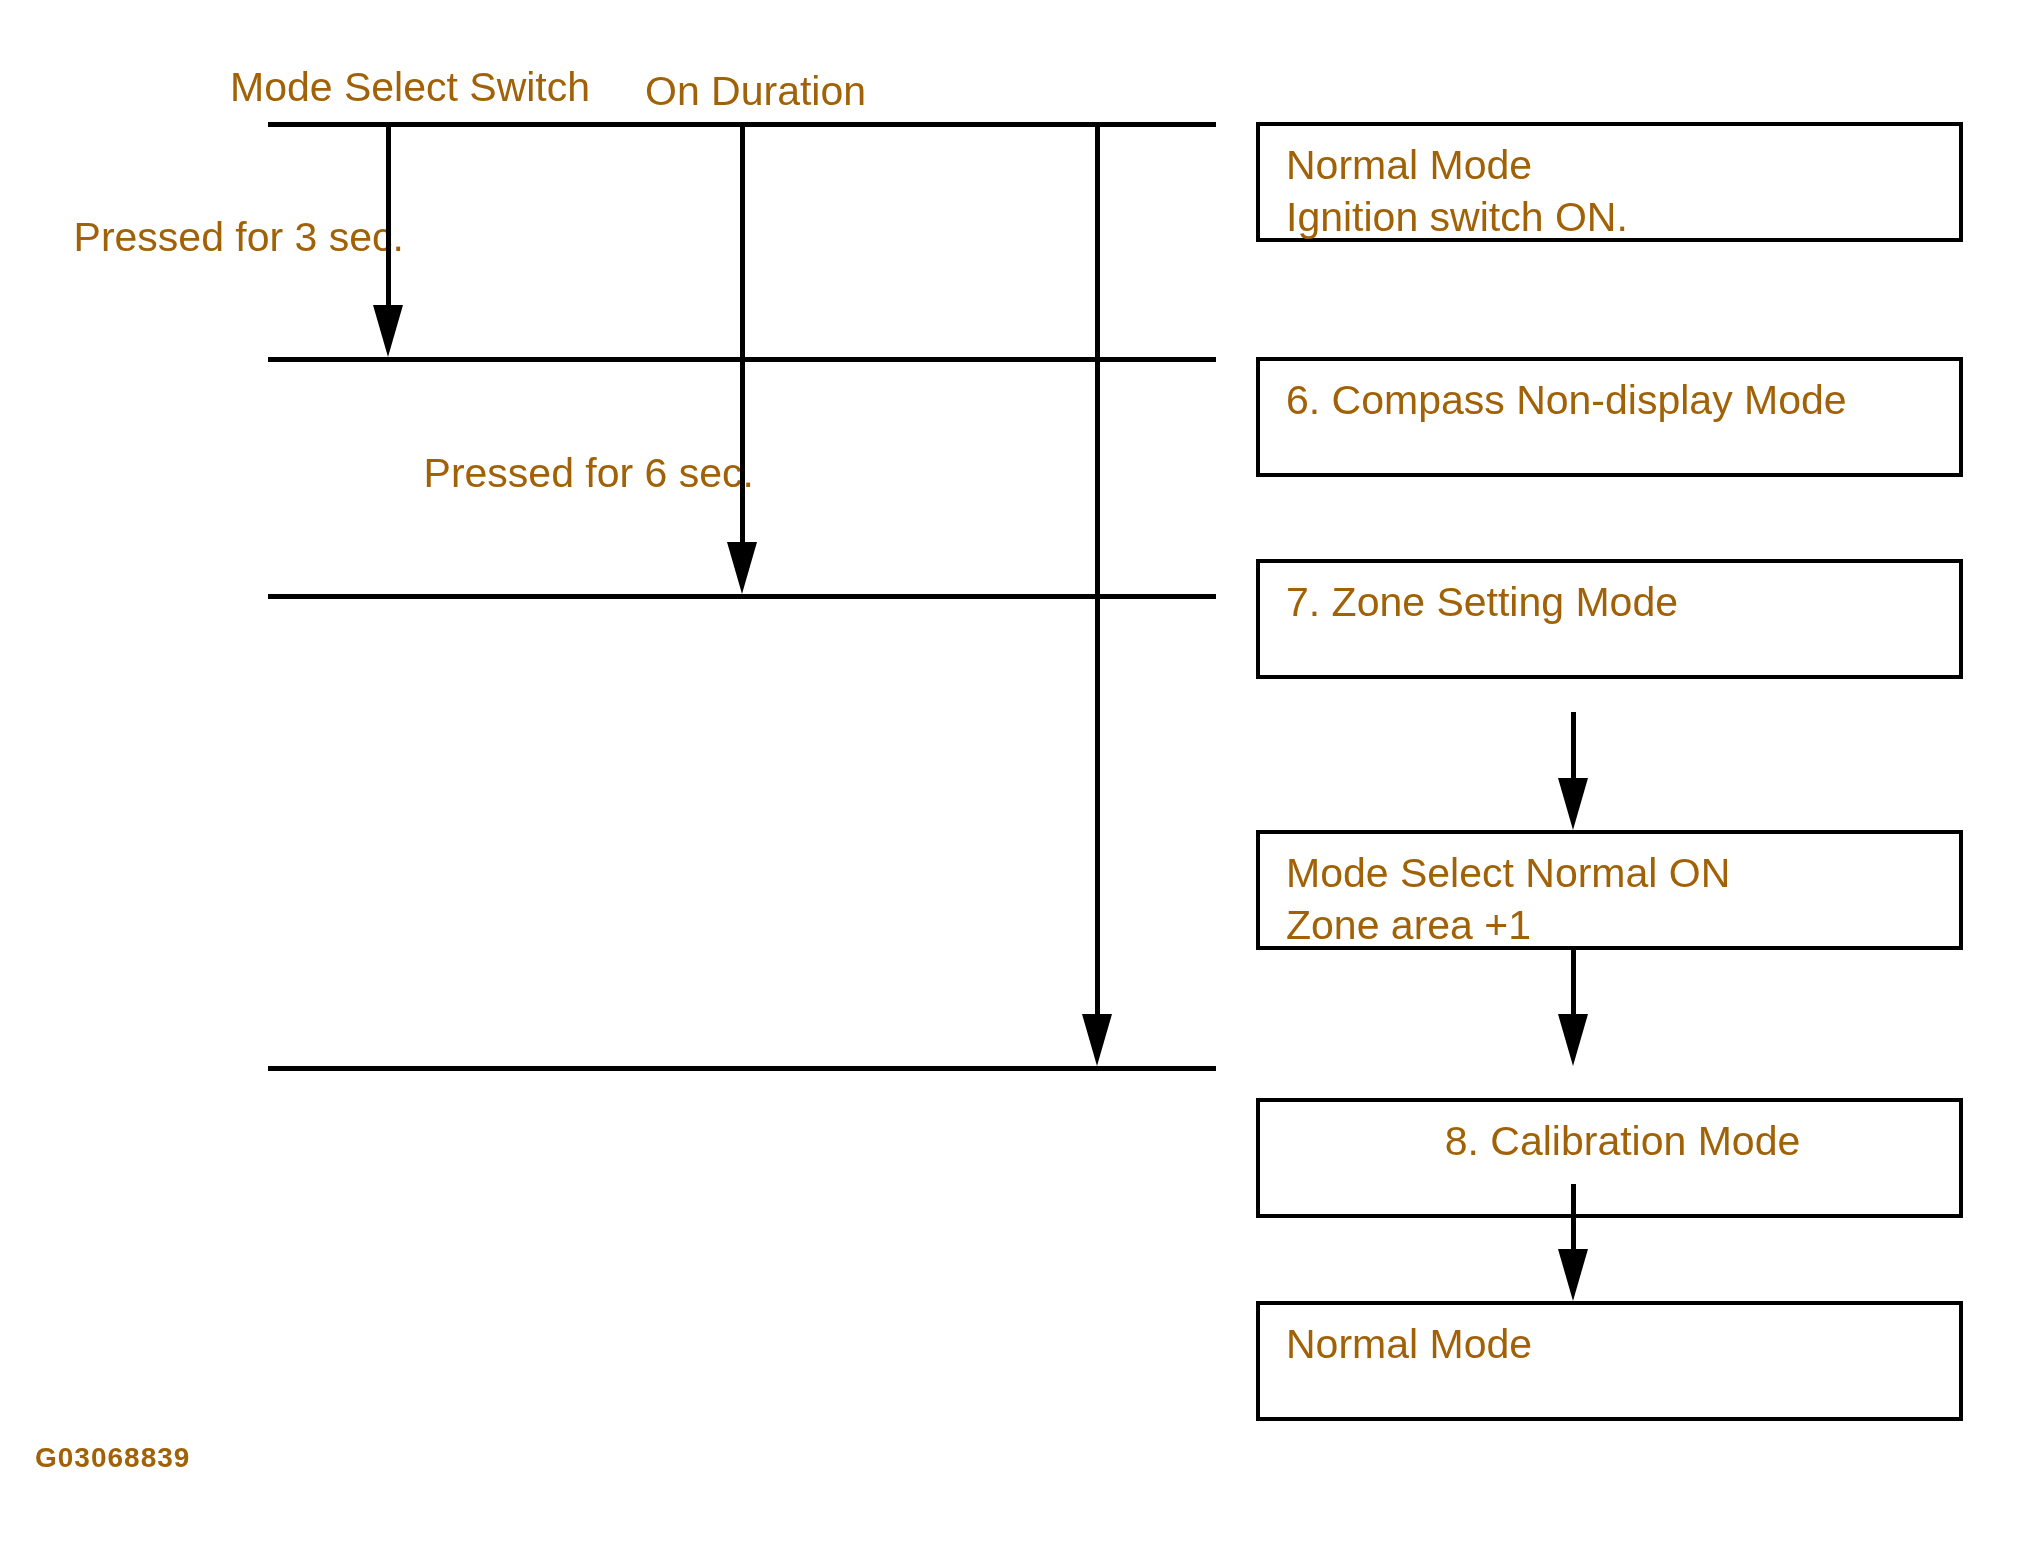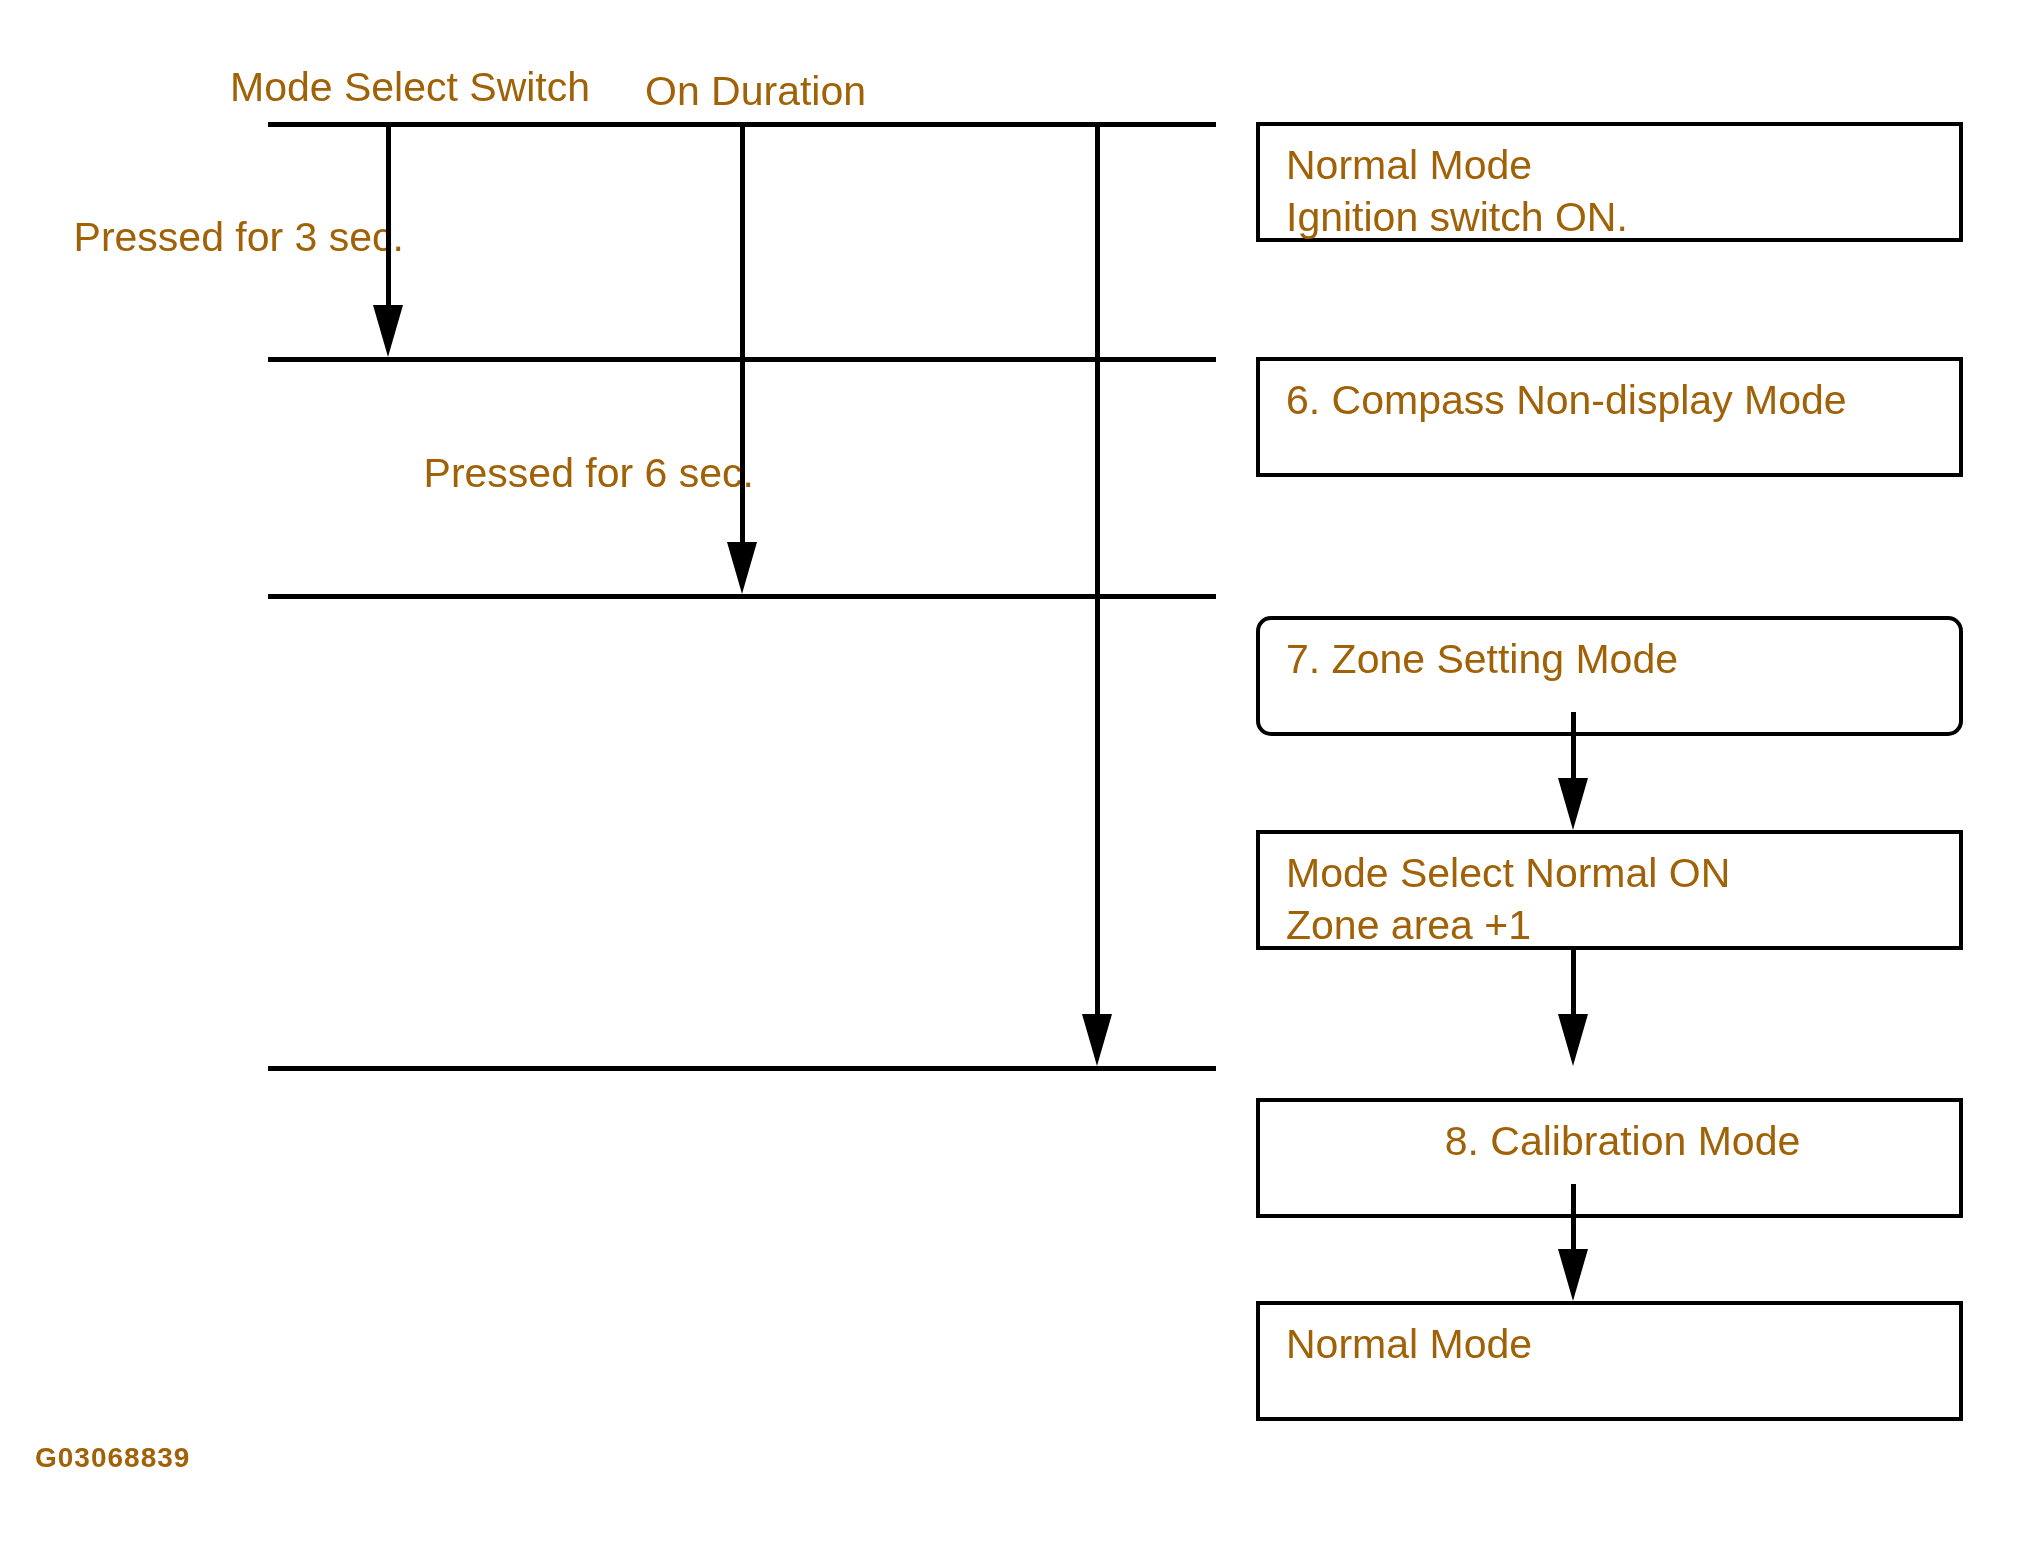--- a/index.html
+++ b/index.html
@@ -60,21 +60,21 @@
 
   <div class="fbox" style="top:122px;">
     <div>Normal Mode</div>
     <div>Ignition switch ON.</div>
   </div>
 
   <div class="fbox" style="top:357px;">
     <div>6. Compass Non-display Mode</div>
   </div>
 
-  <div class="fbox" style="top:616px;border-radius:15px;">
+  <div class="fbox" style="top:559px;">
     <div>7. Zone Setting Mode</div>
   </div>
 
   <div>
     <div class="shaft" style="left:1571px;top:712px;height:70px;"></div>
     <div class="head" style="left:1558px;top:778px;"></div>
   </div>
 
   <div class="fbox" style="top:830px;">
     <div>Mode Select Normal ON</div>

